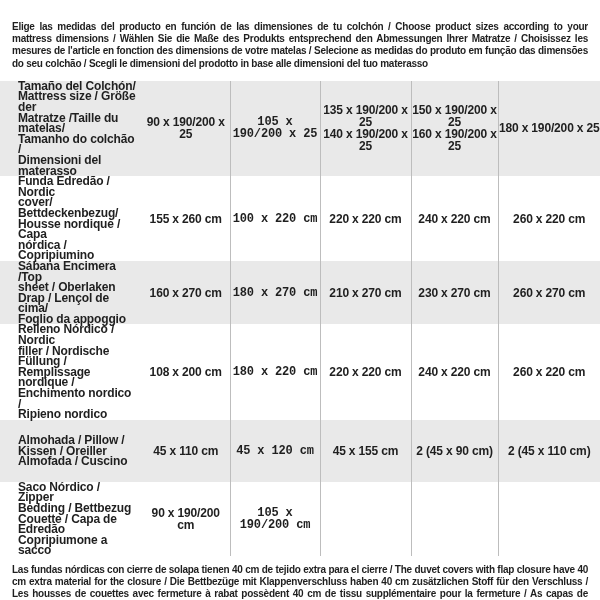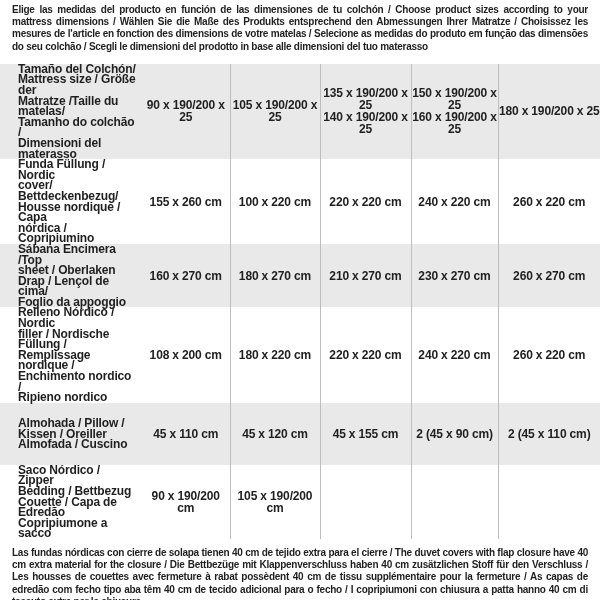--- a/index.html
+++ b/index.html
@@ -18,21 +18,21 @@
   }
   .page { width: 600px; height: 600px; }
   .intro, .footer-note {
     font-size: 10px;
     font-weight: bold;
     line-height: 12.2px;
     text-align: justify;
     letter-spacing: -0.25px;
     padding: 0 12px;
   }
-  .intro { padding-top: 4px; margin-bottom: 11px; }
+  .intro { padding-top: 21px; margin-bottom: 11px; }
   .footer-note { padding-top: 8px; }
   table.size-table {
     width: 600px;
     border-collapse: collapse;
     table-layout: fixed;
   }
   table.size-table tr:nth-child(odd)  { background: var(--color-stripe); }
   table.size-table tr:nth-child(even) { background: var(--color-background); }
   table.size-table tr:nth-child(1) { height: 68px; }
   table.size-table tr:nth-child(2) { height: 62px; }
@@ -51,21 +51,21 @@
   }
   th {
     width: 142px;
     text-align: left;
     padding-left: 18px;
     padding-right: 6px;
     line-height: 10.6px;
   }
   td { text-align: center; line-height: 12px; }
   tr > td:nth-child(2) { width: 88px; }
-  tr > td:nth-child(3) { width: 90px; }
+  tr > td:nth-child(3) { width: 90px; font-family: Liberation Mono, monospace; }
   tr > td:nth-child(4) { width: 91px; }
   tr > td:nth-child(5) { width: 87px; }
   tr > td:nth-child(6) { width: 102px; }
   tr > td:nth-child(n+3) { border-left: 1px solid var(--color-divider); }
 </style>
 </head>
 <body>
 
 <div class="page">
   <p class="intro">Elige las medidas del producto en función de las dimensiones de tu colchón / Choose product sizes according to your mattress dimensions / Wählen Sie die Maße des Produkts entsprechend den Abmessungen Ihrer Matratze / Choisissez les mesures de l'article en fonction des dimensions de votre matelas / Selecione as medidas do produto em função das dimensões do seu colchão / Scegli le dimensioni del prodotto in base alle dimensioni del tuo materasso</p>
@@ -80,21 +80,21 @@
 Dimensioni del materasso</th>
           <td>90 x 190/200 x 25</td>
           <td>105 x 190/200 x 25</td>
           <td>135 x 190/200 x 25
 140 x 190/200 x 25</td>
           <td>150 x 190/200 x 25
 160 x 190/200 x 25</td>
           <td>180 x 190/200 x 25</td>
         </tr>
         <tr>
-          <th>Funda Füllung /  Nordic
+          <th>Funda Edredão /  Nordic
 cover/ Bettdeckenbezug/
 Housse nordique  / Capa
 nórdica / Copripiumino</th>
           <td>155 x 260 cm</td>
           <td>100 x 220 cm</td>
           <td>220 x 220 cm</td>
           <td>240 x 220 cm</td>
           <td>260 x 220 cm</td>
         </tr>
         <tr>

